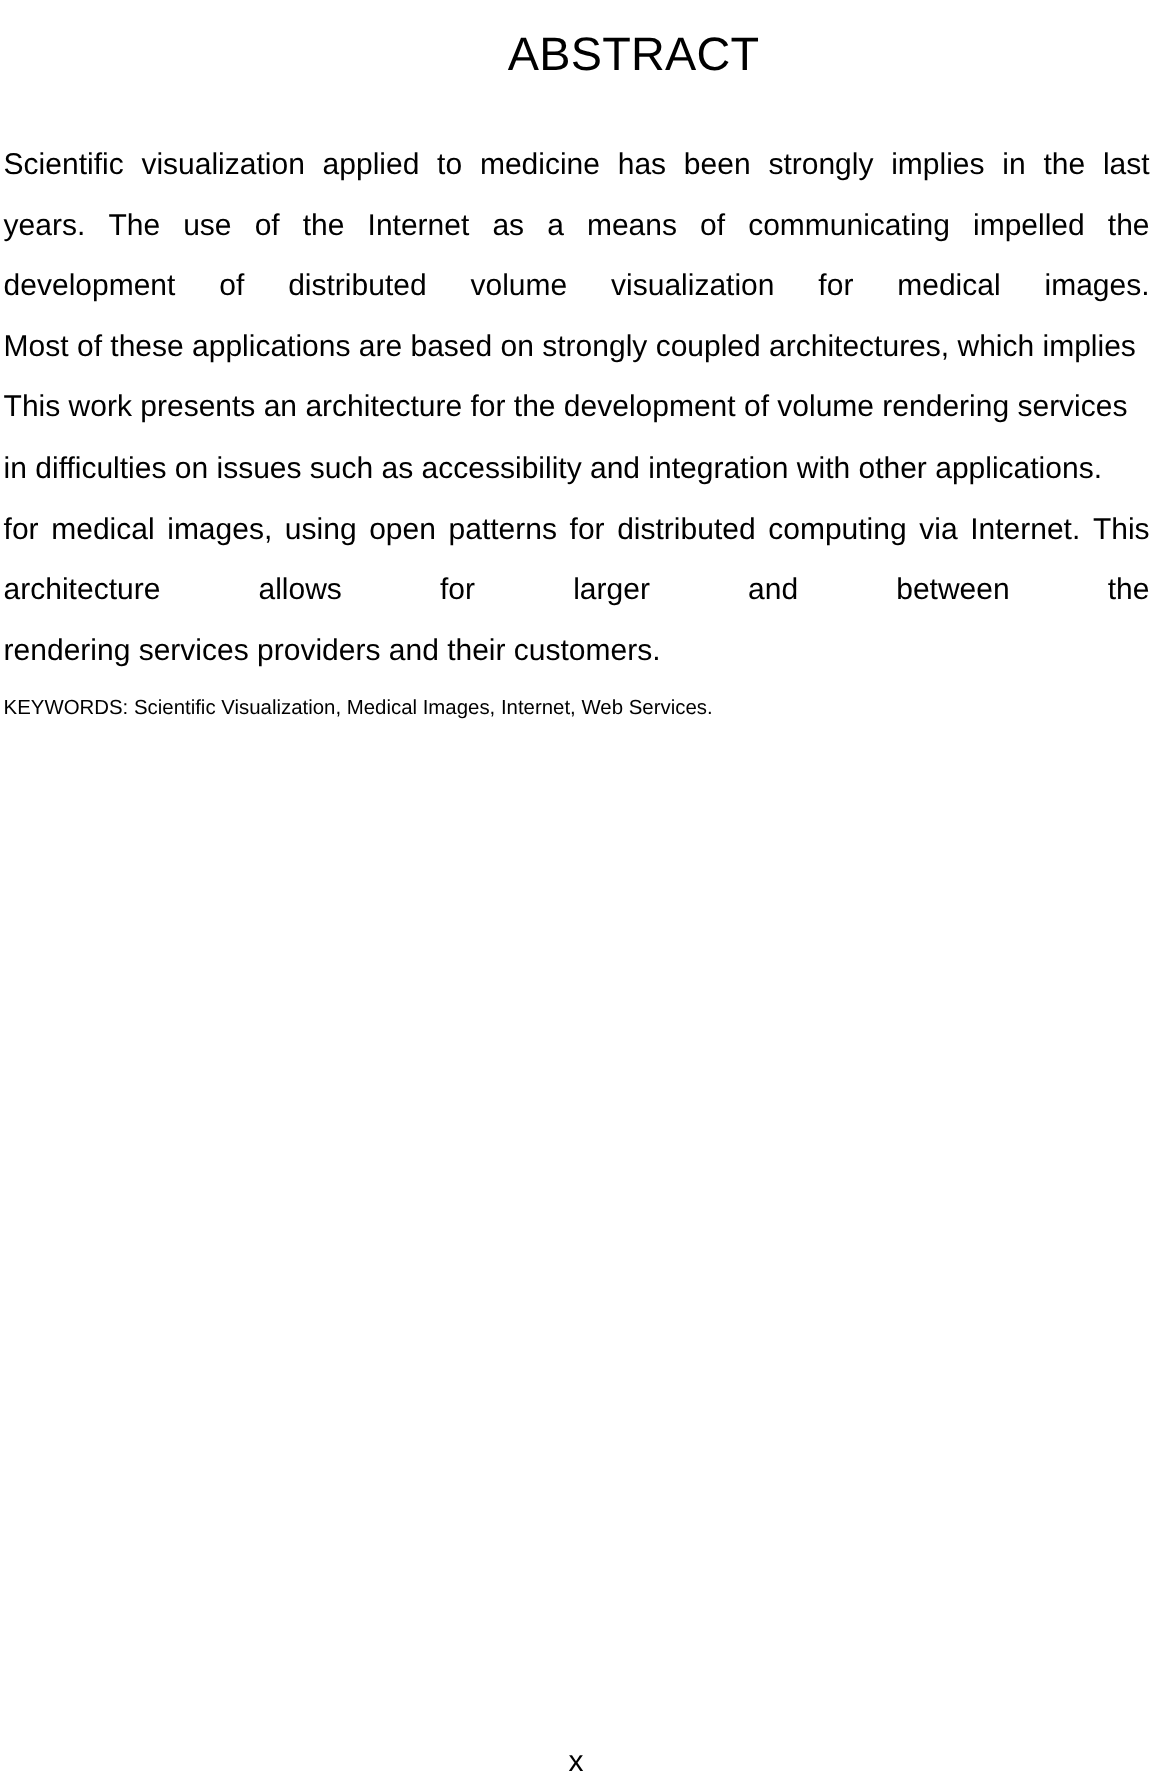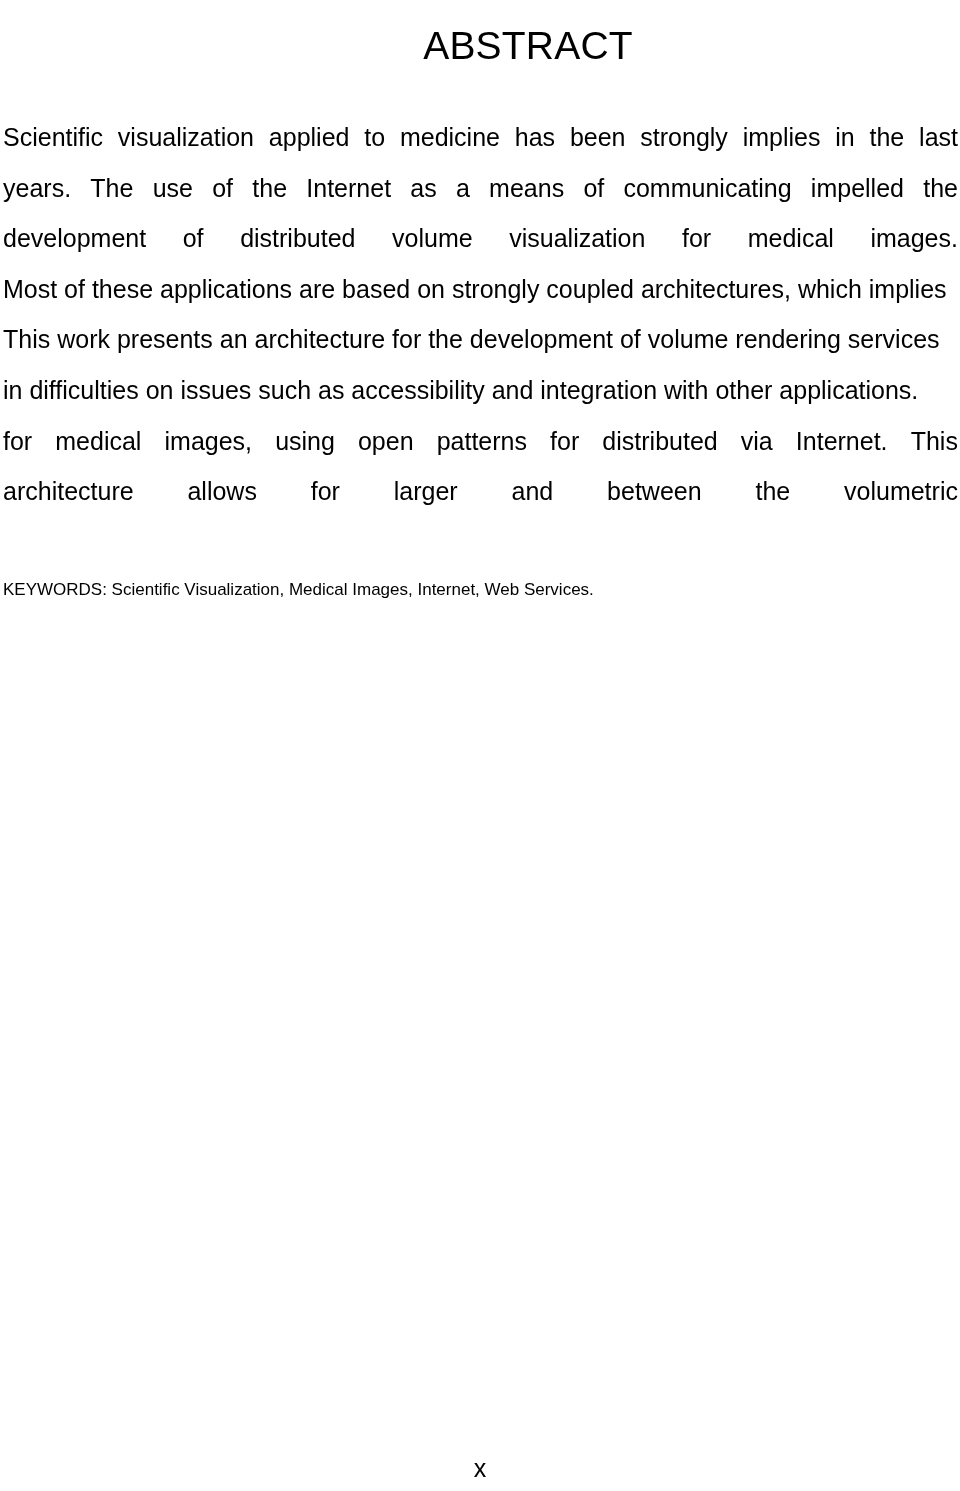--- a/index.html
+++ b/index.html
@@ -145,33 +145,34 @@
       <div class="body-line flush">in difficulties on issues such as accessibility and integration with other applications.</div>
       <div class="body-line justify">
         <span class="w">for</span>
         <span class="w">medical</span>
         <span class="w">images,</span>
         <span class="w">using</span>
         <span class="w">open</span>
         <span class="w">patterns</span>
         <span class="w">for</span>
         <span class="w">distributed</span>
+        <span class="w">computing</span>
         <span class="w">via</span>
         <span class="w">Internet.</span>
         <span class="w">This</span>
       </div>
       <div class="body-line justify">
         <span class="w">architecture</span>
         <span class="w">allows</span>
         <span class="w">for</span>
         <span class="w">larger</span>
         <span class="w">and</span>
         <span class="w">between</span>
         <span class="w">the</span>
-        <span class="w">volumetric</span>
       </div>
+      <div class="body-line flush">rendering services providers and their customers.</div>
     </div>
 
   <p class="keywords-line">KEYWORDS: Scientific Visualization, Medical Images, Internet, Web Services.</p>
 
   <div class="page-number">x</div>
 
 </div>
 
 </body></html>

